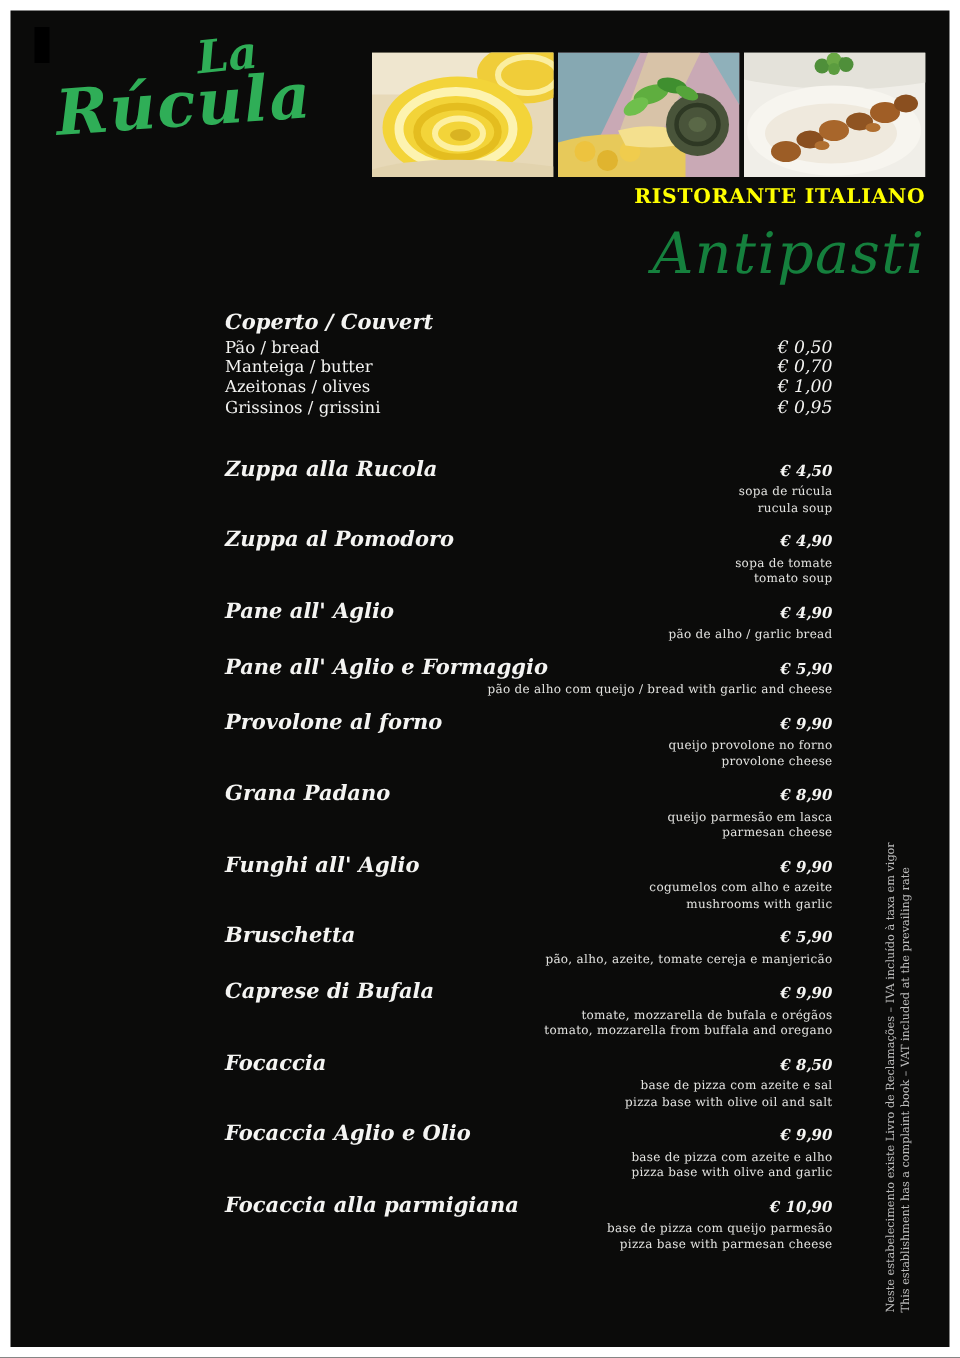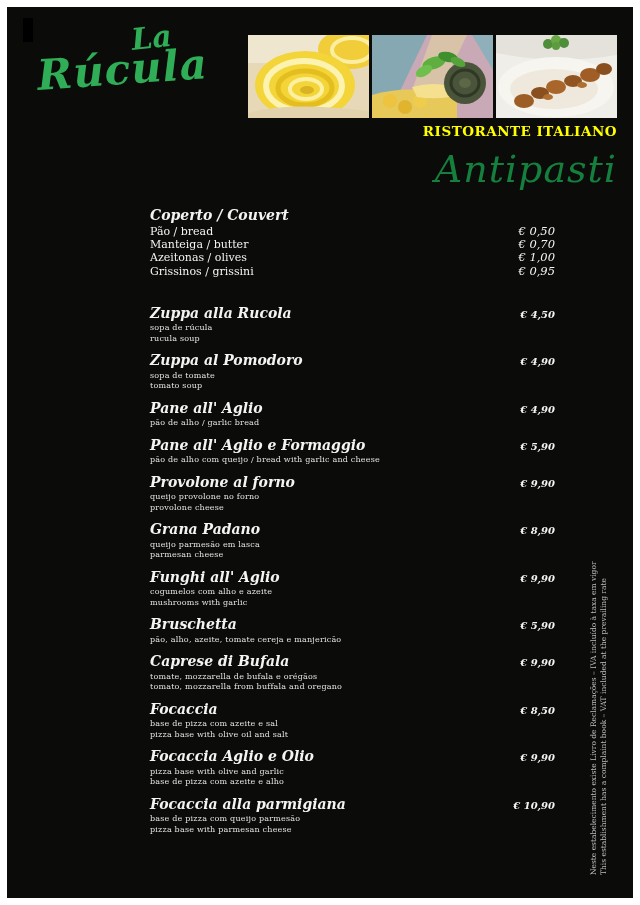--- a/index.html
+++ b/index.html
@@ -27,21 +27,21 @@
   .page-title{
     position:absolute;top:140px;right:16px;color:#15803d;
     font-style:italic;font-size:38px;letter-spacing:1px;
   }
   
   .menu{position:absolute;left:143px;top:200px;width:405px;}
   .cop-title{font-size:14px;font-weight:bold;font-style:italic;line-height:17px;margin-bottom:1px;}
   .cop-line{display:flex;justify-content:space-between;font-size:11px;line-height:13.2px;}
   .cop-price{font-weight:normal;font-style:italic;font-size:11.5px;}
   .items{margin-top:27px;}
-  .item{margin-bottom:8px;}
+  .item{margin-bottom:8px;text-align:right;}
   .item-head{display:flex;justify-content:space-between;align-items:baseline;line-height:16.5px;}
   .item-name{font-size:14px;font-weight:bold;font-style:italic;}
   .item-price{font-size:10px;font-weight:bold;font-style:italic;}
   .item-desc{font-size:8px;line-height:10.5px;color:#e3e3e0;letter-spacing:.2px;}
   .item-desc:empty{display:none;}
   
   .legal{
     position:absolute;left:448px;top:712px;width:290px;height:22px;
     transform:rotate(-90deg);color:#bdbdbd;font-size:7.5px;line-height:10px;
     white-space:nowrap;
@@ -216,22 +216,22 @@
       <span class="item-price">€ 8,50</span>
     </div>
     <div class="item-desc">base de pizza com azeite e sal</div>
     <div class="item-desc">pizza base with olive oil and salt</div>
   </div>
         <div class="item">
     <div class="item-head">
       <span class="item-name">Focaccia Aglio e Olio</span>
       <span class="item-price">€ 9,90</span>
     </div>
+    <div class="item-desc">base de pizza com azeite e alho</div>
     <div class="item-desc">pizza base with olive and garlic</div>
-    <div class="item-desc">base de pizza com azeite e alho</div>
   </div>
         <div class="item">
     <div class="item-head">
       <span class="item-name">Focaccia alla parmigiana</span>
       <span class="item-price">€ 10,90</span>
     </div>
     <div class="item-desc">base de pizza com queijo parmesão</div>
     <div class="item-desc">pizza base with parmesan cheese</div>
   </div>
       </div>

